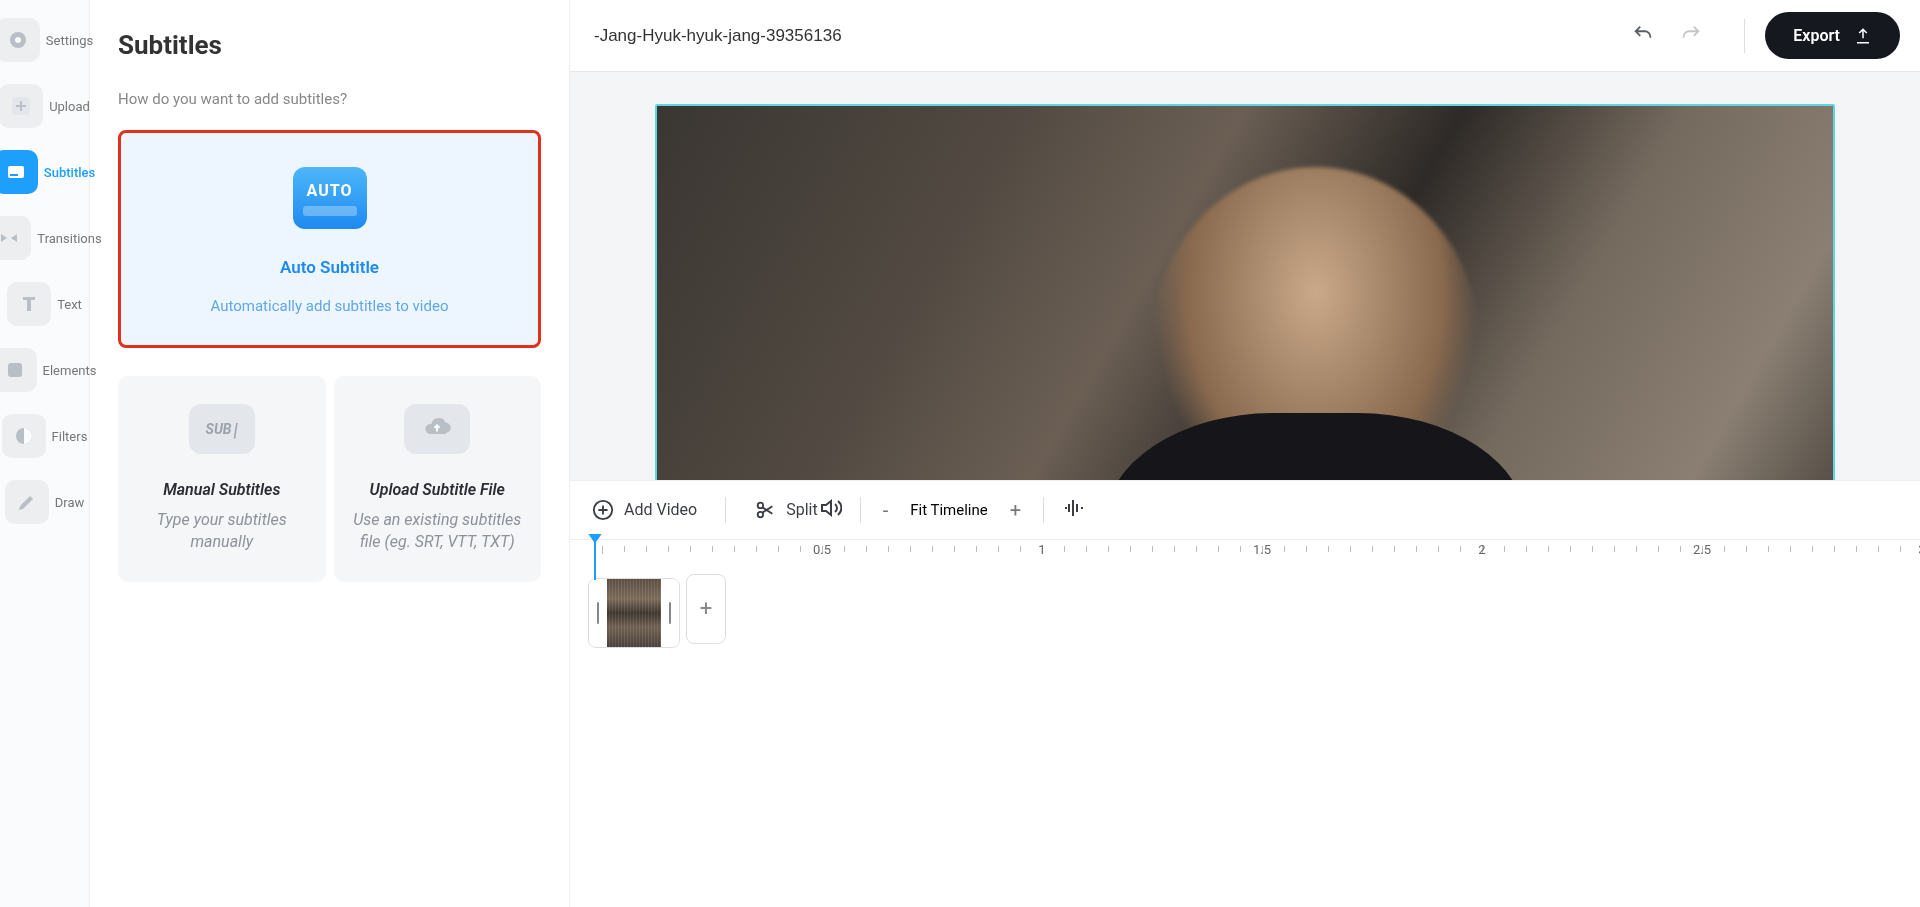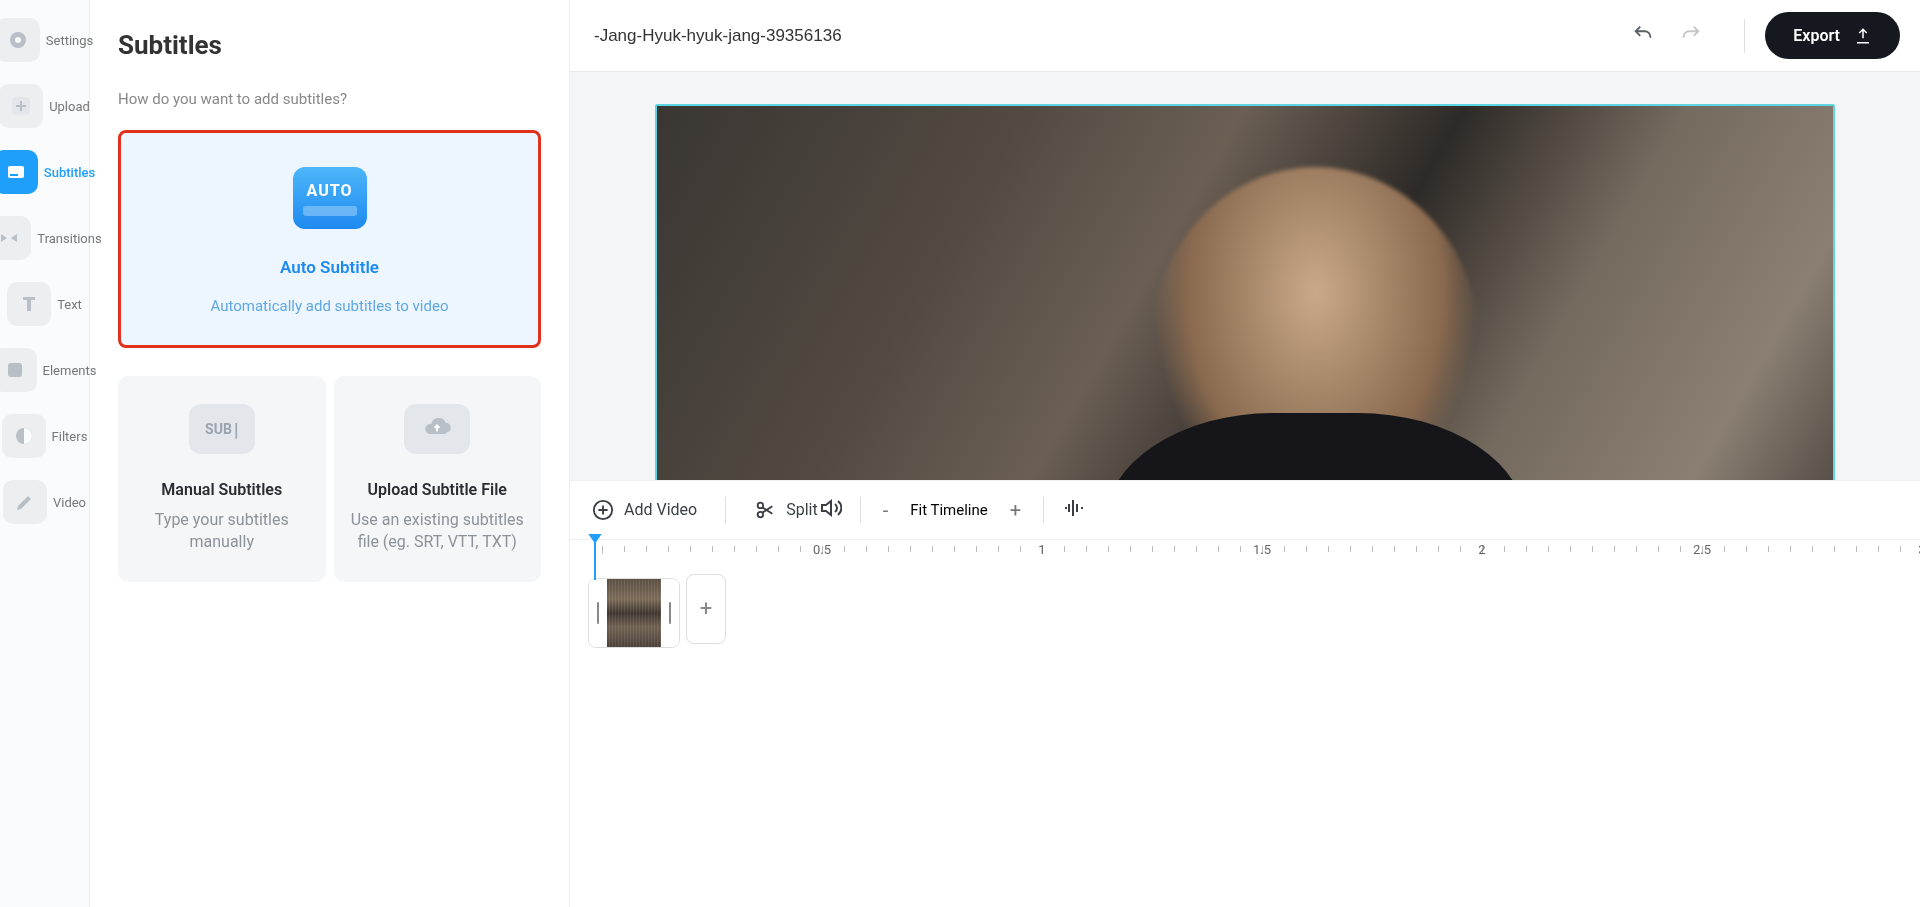--- a/index.html
+++ b/index.html
@@ -14,21 +14,21 @@
 .rail-label { font-size: 13px; color: #777; }
 .rail-item.active .rail-label { color: #1e9ffb; font-weight:500; }
 .sidebar { width: 480px; border-right: 1px solid #eee; padding: 30px 28px; overflow: hidden; }
 .sidebar h1 { font-size: 26px; font-weight: 700; margin-bottom: 30px; }
 .sidebar-subtitle { font-size: 15px; color: #888; margin-bottom: 22px; }
 .auto-card { border: 3px solid #e1311d; background: #edf6ff; border-radius: 8px; padding: 34px 20px 30px; text-align: center; cursor: pointer; }
 .auto-badge { width: 74px; height: 62px; background: linear-gradient(180deg,#4db6fa,#1e8af0); border-radius: 12px; margin: 0 auto 28px; display: flex; flex-direction:column; align-items:center; justify-content:center; color:#fff; font-weight:700; font-size:16px; letter-spacing:1px; }
 .auto-badge .mini-bars{ width: 54px; height:10px; background:rgba(255,255,255,.3); border-radius:3px; margin-top:6px; position:relative;}
 .auto-card-title { color: #1e8af0; font-weight: 600; font-size: 17px; margin-bottom: 20px; }
 .auto-card-desc { color: #5fa7e6; font-size: 15px; }
-.method-row { display: flex; gap: 8px; margin-top: 28px; }
+.method-row { display: flex; gap: 8px; margin-top: 28px; font-style: italic; }
 .method-card { flex: 1; background: #f5f6f8; border-radius: 10px; padding: 28px 16px; text-align: center; cursor: pointer; }
 .method-icon { width: 66px; height: 50px; background: #e3e6ea; border-radius: 12px; margin: 0 auto 26px; display:flex; align-items:center; justify-content:center; color:#9aa2ab; font-weight:700; font-size:14px;}
 .method-icon.cloud svg{ width:30px; height:30px; fill:#b8bfc6;}
 .method-title { font-size: 16px; font-weight: 600; color: #2a2e34; margin-bottom: 10px; }
 .method-desc { font-size: 16px; color: #8c929a; line-height: 1.4; }
 .main { flex: 1; display: flex; flex-direction: column; }
 .topbar { height: 72px; display: flex; align-items: center; padding: 0 20px; border-bottom: 1px solid #e8e8e8; gap: 20px; }
 .title-input { flex: 1; font-size: 17px; color: #333; border: none; outline: none; padding: 4px; }
 .history-btns { display:flex; gap: 22px; align-items:center; padding-right: 20px;}
 .hist-icon{ cursor:pointer;}
@@ -133,21 +133,21 @@
           </svg>
         </div>
       <div class="rail-label">Filters</div>
     </div>
     <div class="rail-item">
       <div class="rail-icon">
           <svg viewBox="0 0 24 24">
             <path d="M4 20l4-1 10-10-3-3L5 16z"></path>
           </svg>
         </div>
-      <div class="rail-label">Video</div>
+      <div class="rail-label">Draw</div>
     </div>
   </div>
 
   <div class="sidebar">
     <h1>Subtitles</h1>
     <div class="sidebar-subtitle">How do you want to add subtitles?</div>
 
     <div class="auto-card">
       <div class="auto-badge">
         <span>AUTO</span>

